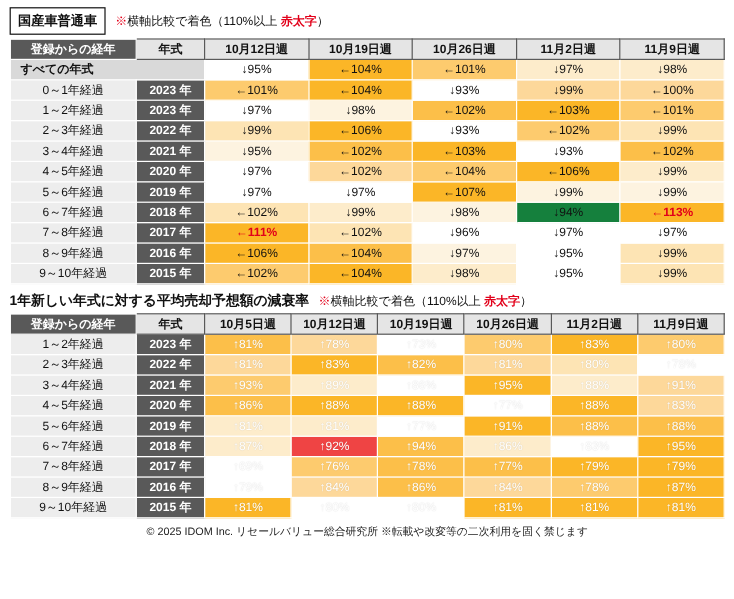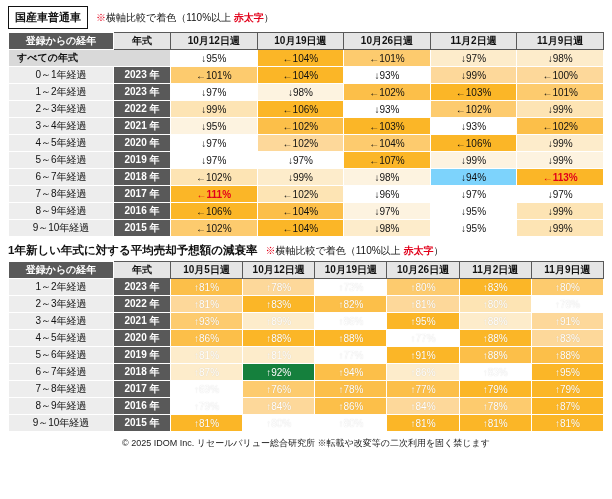--- a/index.html
+++ b/index.html
@@ -139,21 +139,21 @@
           <td class="cellv" style="background: rgb(251, 182, 39); border: 1px solid rgb(255, 255, 255);">←107%</td>
           <td class="cellv" style="background: rgb(253, 243, 224); border: 1px solid rgb(255, 255, 255);">↓99%</td>
           <td class="cellv" style="background: rgb(253, 243, 224); border: 1px solid rgb(255, 255, 255);">↓99%</td>
         </tr>
         <tr>
           <td class="ylbl" style="border: 1px solid rgb(255, 255, 255);">6～7年経過</td>
           <td class="yr" style="border: 1px solid rgb(255, 255, 255);">2018 年</td>
           <td class="cellv" style="background: rgb(253, 228, 180); border: 1px solid rgb(255, 255, 255);">←102%</td>
           <td class="cellv" style="background: rgb(253, 236, 203); border: 1px solid rgb(255, 255, 255);">↓99%</td>
           <td class="cellv" style="background: rgb(253, 243, 224); border: 1px solid rgb(255, 255, 255);">↓98%</td>
-          <td class="cellv" style="background: #7dd3fc; border: 1px solid rgb(255, 255, 255);">↓94%</td>
+          <td class="cellv" style="background: #15803d; border: 1px solid rgb(255, 255, 255);">↓94%</td>
           <td class="cellv bold" style="background: rgb(251, 182, 39); border: 1px solid rgb(255, 255, 255); color: rgb(226, 0, 26);">←113%</td>
         </tr>
         <tr>
           <td class="ylbl" style="border: 1px solid rgb(255, 255, 255);">7～8年経過</td>
           <td class="yr" style="border: 1px solid rgb(255, 255, 255);">2017 年</td>
           <td class="cellv bold" style="background: rgb(251, 182, 39); border: 1px solid rgb(255, 255, 255); color: rgb(226, 0, 26);">←111%</td>
           <td class="cellv" style="background: rgb(253, 228, 180); border: 1px solid rgb(255, 255, 255);">←102%</td>
           <td class="cellv" style="background: rgb(255, 255, 255); border: 1px solid rgb(255, 255, 255);">↓96%</td>
           <td class="cellv" style="background: rgb(255, 255, 255); border: 1px solid rgb(255, 255, 255);">↓97%</td>
           <td class="cellv" style="background: rgb(255, 255, 255); border: 1px solid rgb(255, 255, 255);">↓97%</td>
@@ -257,21 +257,21 @@
           <td class="cellv" style="background: rgb(253, 236, 203); border: 1px solid rgb(255, 255, 255); color: rgb(255, 255, 255); text-shadow: rgba(0, 0, 0, 0.18) 0px 0px 1px;">↑81%</td>
           <td class="cellv" style="background: rgb(255, 255, 255); border: 1px solid rgb(255, 255, 255); color: rgb(255, 255, 255); text-shadow: rgba(0, 0, 0, 0.18) 0px 0px 1px;">↑77%</td>
           <td class="cellv" style="background: rgb(251, 182, 39); border: 1px solid rgb(255, 255, 255); color: rgb(255, 255, 255); text-shadow: rgba(0, 0, 0, 0.18) 0px 0px 1px;">↑91%</td>
           <td class="cellv" style="background: rgb(252, 191, 73); border: 1px solid rgb(255, 255, 255); color: rgb(255, 255, 255); text-shadow: rgba(0, 0, 0, 0.18) 0px 0px 1px;">↑88%</td>
           <td class="cellv" style="background: rgb(252, 191, 73); border: 1px solid rgb(255, 255, 255); color: rgb(255, 255, 255); text-shadow: rgba(0, 0, 0, 0.18) 0px 0px 1px;">↑88%</td>
         </tr>
         <tr>
           <td class="ylbl" style="border: 1px solid rgb(255, 255, 255);">6～7年経過</td>
           <td class="yr" style="border: 1px solid rgb(255, 255, 255);">2018 年</td>
           <td class="cellv" style="background: rgb(253, 236, 203); border: 1px solid rgb(255, 255, 255); color: rgb(255, 255, 255); text-shadow: rgba(0, 0, 0, 0.18) 0px 0px 1px;">↑87%</td>
-          <td class="cellv" style="background: #15803d; border: 1px solid rgb(255, 255, 255); color: rgb(255, 255, 255); text-shadow: rgba(0, 0, 0, 0.18) 0px 0px 1px;">↑92%</td>
+          <td class="cellv" style="background: #ef4444; border: 1px solid rgb(255, 255, 255); color: rgb(255, 255, 255); text-shadow: rgba(0, 0, 0, 0.18) 0px 0px 1px;">↑92%</td>
           <td class="cellv" style="background: rgb(252, 191, 73); border: 1px solid rgb(255, 255, 255); color: rgb(255, 255, 255); text-shadow: rgba(0, 0, 0, 0.18) 0px 0px 1px;">↑94%</td>
           <td class="cellv" style="background: rgb(253, 236, 203); border: 1px solid rgb(255, 255, 255); color: rgb(255, 255, 255); text-shadow: rgba(0, 0, 0, 0.18) 0px 0px 1px;">↑86%</td>
           <td class="cellv" style="background: rgb(255, 255, 255); border: 1px solid rgb(255, 255, 255); color: rgb(255, 255, 255); text-shadow: rgba(0, 0, 0, 0.18) 0px 0px 1px;">↑83%</td>
           <td class="cellv" style="background: rgb(251, 182, 39); border: 1px solid rgb(255, 255, 255); color: rgb(255, 255, 255); text-shadow: rgba(0, 0, 0, 0.18) 0px 0px 1px;">↑95%</td>
         </tr>
         <tr>
           <td class="ylbl" style="border: 1px solid rgb(255, 255, 255);">7～8年経過</td>
           <td class="yr" style="border: 1px solid rgb(255, 255, 255);">2017 年</td>
           <td class="cellv" style="background: rgb(255, 255, 255); border: 1px solid rgb(255, 255, 255); color: rgb(255, 255, 255); text-shadow: rgba(0, 0, 0, 0.18) 0px 0px 1px;">↑69%</td>
           <td class="cellv" style="background: rgb(253, 203, 110); border: 1px solid rgb(255, 255, 255); color: rgb(255, 255, 255); text-shadow: rgba(0, 0, 0, 0.18) 0px 0px 1px;">↑76%</td>

